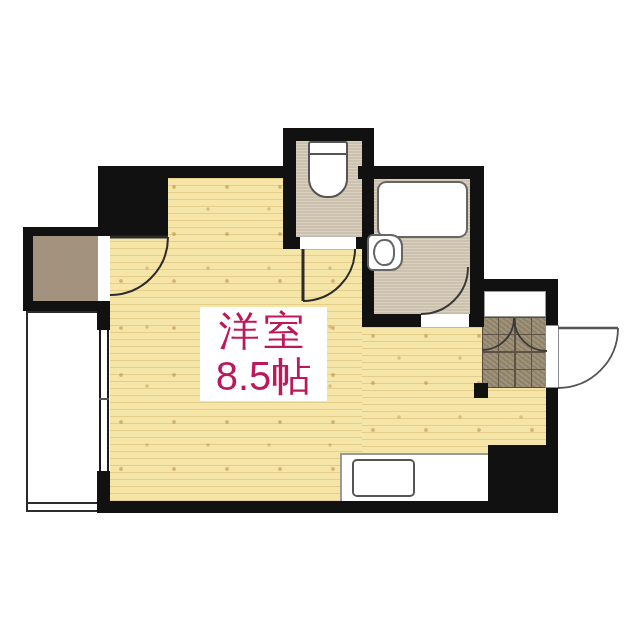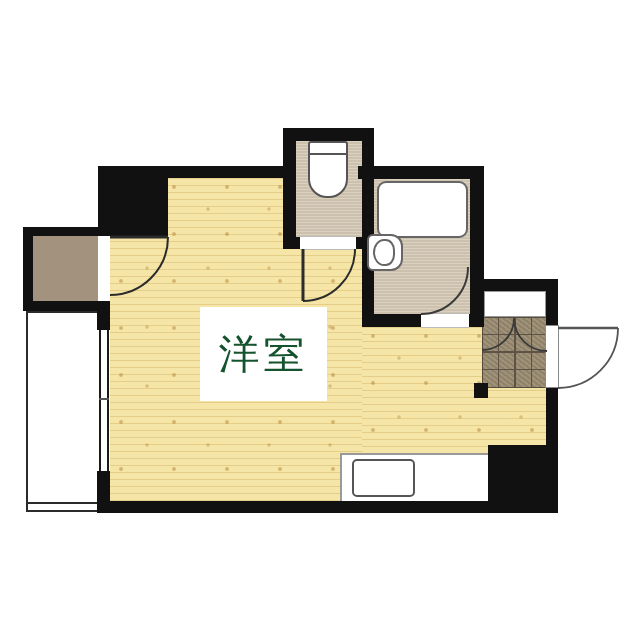--- a/index.html
+++ b/index.html
@@ -24,21 +24,21 @@
   }
   .tile{
     position:absolute;background-color:#97896f;border:1px solid #564c3c;box-sizing:border-box;
     background-image:
       repeating-linear-gradient(90deg, rgba(0,0,0,0) 0 15px, #5d5244 15px 16.5px),
       repeating-linear-gradient(180deg, rgba(0,0,0,0) 0 16px, #5d5244 16px 17.5px),
       repeating-linear-gradient(37deg, rgba(255,255,255,.08) 0 2px, rgba(60,50,35,.08) 2px 4px);
   }
   .fixture{position:absolute;background:#ffffff;box-sizing:border-box;}
   .labelbox{
-    position:absolute;background:#ffffff;color:#14532d;display:flex;flex-direction:column;
+    position:absolute;background:#ffffff;color:#be185d;display:flex;flex-direction:column;
     align-items:center;justify-content:center;text-align:center;
   }
   .labelbox .l1{font-size:41px;line-height:45px;font-weight:500;letter-spacing:4px;}
   .labelbox .l2{font-size:40px;line-height:45px;font-weight:500;}
   svg.overlay{position:absolute;left:0;top:0;pointer-events:none;}
 </style>
 </head>
 <body>
 
 <div id="plan">
@@ -101,15 +101,16 @@
     <path d="M303,301 A52,52 0 0 0 355,249" stroke="#2b2b2b" stroke-width="2" fill="none"></path>
     <path d="M421,314 A47,47 0 0 0 468,267" stroke="#3a3a3a" stroke-width="2" fill="none"></path>
     <path d="M514,318 A32,32 0 0 1 482,350" stroke="#3a3a3a" stroke-width="1.8" fill="none"></path>
     <path d="M514,318 A33,33 0 0 0 547,351" stroke="#3a3a3a" stroke-width="1.8" fill="none"></path>
     <path d="M618,328 A60,60 0 0 1 558,388" stroke="#555" stroke-width="1.8" fill="#ffffff"></path>
     <path d="M558,328 H618" stroke="#555" stroke-width="2.5" fill="none"></path>
   </svg>
 
   <div class="labelbox" style="left:200px;top:307px;width:127px;height:94px;">
     <div class="l1">洋室</div>
+    <div class="l2">8.5帖</div>
   </div>
 
 </div>
 
 </body></html>

